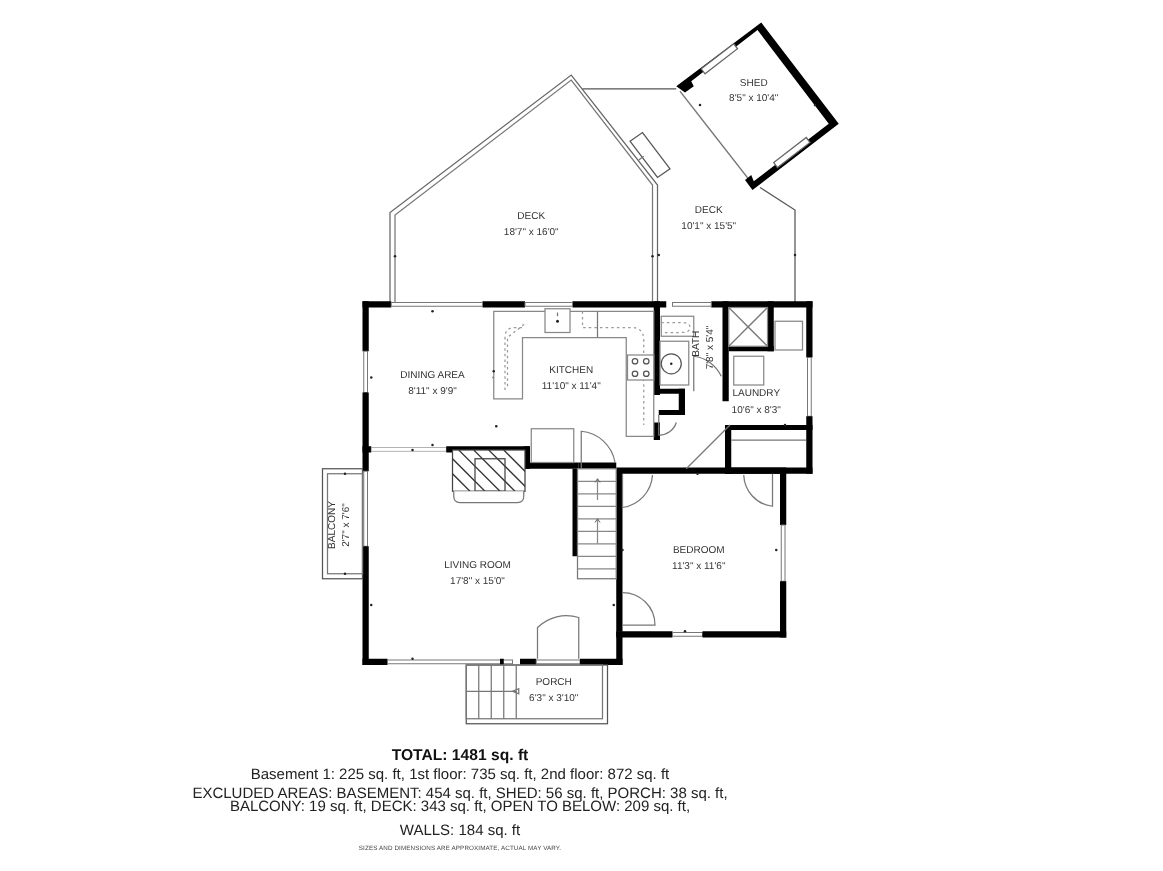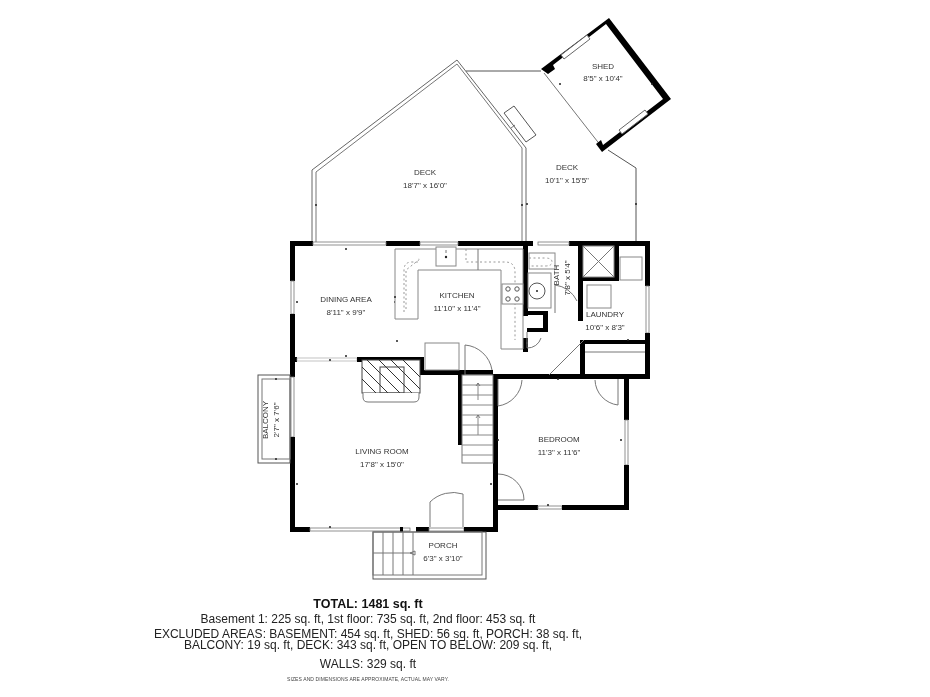--- a/index.html
+++ b/index.html
@@ -280,17 +280,17 @@
 
     <text class="lbl" x="559" y="442">BEDROOM</text>
     <text class="lbl" x="559" y="455">11'3" x 11'6"</text>
 
     <text class="lbl" x="443" y="548">PORCH</text>
     <text class="lbl" x="443" y="561">6'3" x 3'10"</text>
   </g>
 </svg>
 
 <div class="summary total">TOTAL: 1481 sq. ft</div>
-<div class="summary line l1">Basement 1: 225 sq. ft, 1st floor: 735 sq. ft, 2nd floor: 453 sq. ft</div>
+<div class="summary line l1">Basement 1: 225 sq. ft, 1st floor: 735 sq. ft, 2nd floor: 872 sq. ft</div>
 <div class="summary line l2">EXCLUDED AREAS: BASEMENT: 454 sq. ft, SHED: 56 sq. ft, PORCH: 38 sq. ft,</div>
 <div class="summary line l3">BALCONY: 19 sq. ft, DECK: 343 sq. ft, OPEN TO BELOW: 209 sq. ft,</div>
-<div class="summary line l4">WALLS: 329 sq. ft</div>
+<div class="summary line l4">WALLS: 184 sq. ft</div>
 <div class="summary disclaimer">SIZES AND DIMENSIONS ARE APPROXIMATE, ACTUAL MAY VARY.</div>
 
 </body></html>

